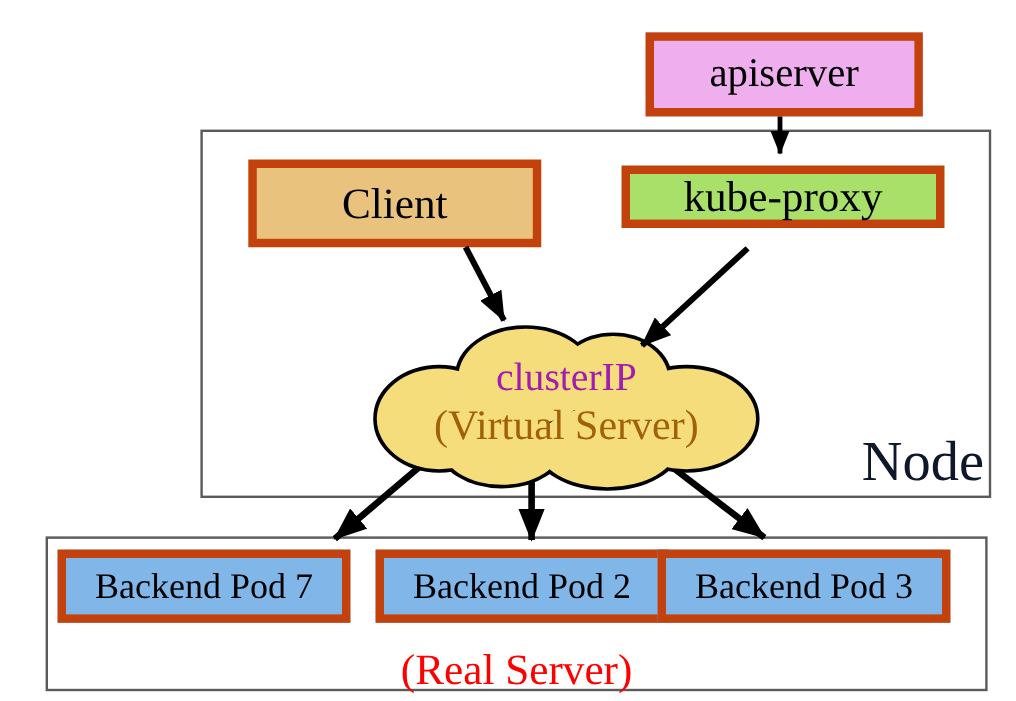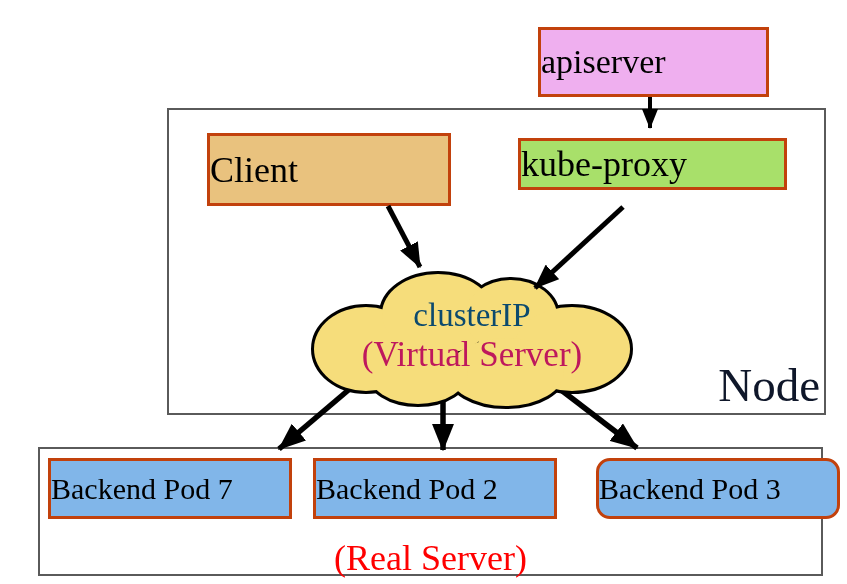--- a/index.html
+++ b/index.html
@@ -13,24 +13,24 @@
   }
   #stage {
     position: relative;
     width: 847px;
     height: 584px;
     background: #ffffff;
   }
   .abs { position: absolute; }
   .box {
     position: absolute;
-    border: 3px solid #c2410c;
+    border: 7px solid #c2410c;
     display: flex;
     align-items: center;
-    justify-content: flex-start;
+    justify-content: center;
     box-sizing: border-box;
     color: #000000;
   }
   
   .group-box {
     position: absolute;
     border: 2px solid #5a5a5a;
     box-sizing: border-box;
     background: transparent;
     z-index: 1;
@@ -46,21 +46,21 @@
   .pod {
     top: 458px;
     height: 61px;
     width: 244px;
     background: #81b6e9;
     font-size: 30px;
     z-index: 2;
   }
   #pod1 { left: 48px; }
   #pod2 { left: 313px; }
-  #pod3 { left: 596px; border-radius: 14px; }
+  #pod3 { left: 548px; }
 
   #node-label {
     position: absolute;
     left: 610px; top: 360px; width: 210px;
     text-align: right;
     font-size: 47px;
     color: #0f172a;
     z-index: 2;
     line-height: 1.1;
   }
@@ -75,22 +75,22 @@
   }
 
   #cloud-svg  { left: 306px; top: 264px; width: 332px; height: 148px; z-index: 4; }
   #cloud-text {
     position: absolute;
     left: 306px; top: 295px; width: 332px;
     text-align: center;
     z-index: 5;
     line-height: 40px;
   }
-  #cloud-text .l1 { font-size: 33px; color: #0c4a6e; }
-  #cloud-text .l2 { font-size: 35px; color: #be185d; }
+  #cloud-text .l1 { font-size: 33px; color: #a21caf; }
+  #cloud-text .l2 { font-size: 35px; color: #a16207; }
 
   #arrows-under { left: 0; top: 0; width: 847px; height: 584px; z-index: 3; pointer-events: none; }
   #arrows-over  { left: 0; top: 0; width: 847px; height: 584px; z-index: 6; pointer-events: none; }
 
   svg { display: block; }
 </style>
 </head>
 <body>
 
 <div id="stage">

